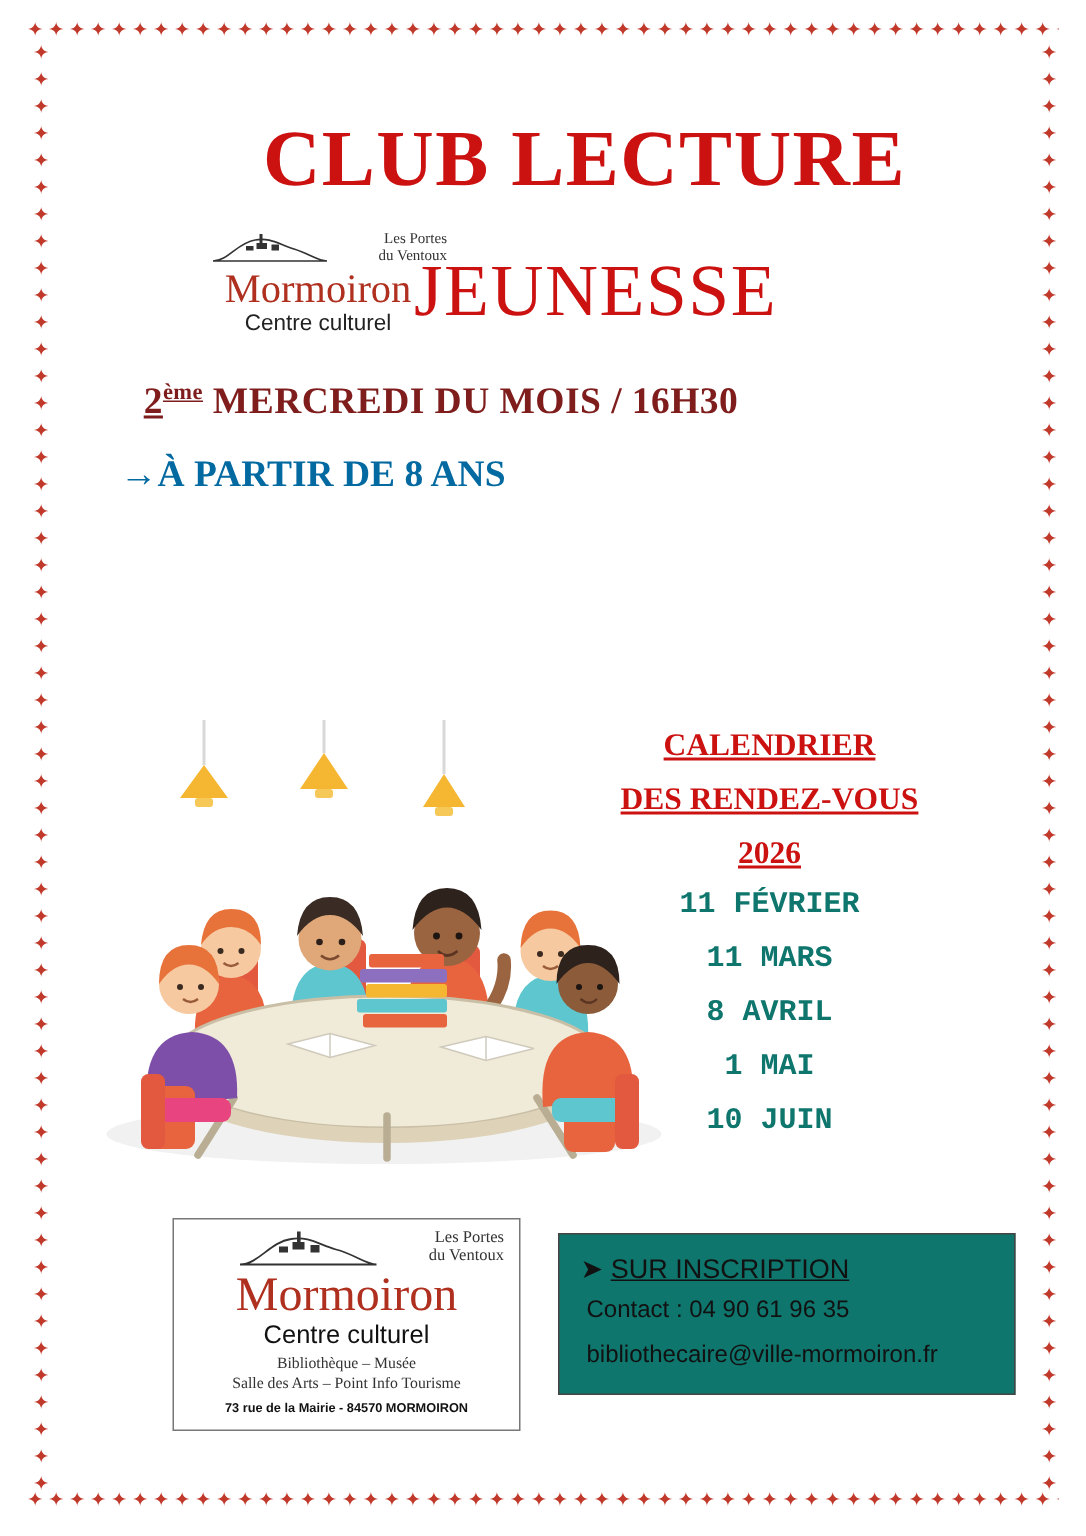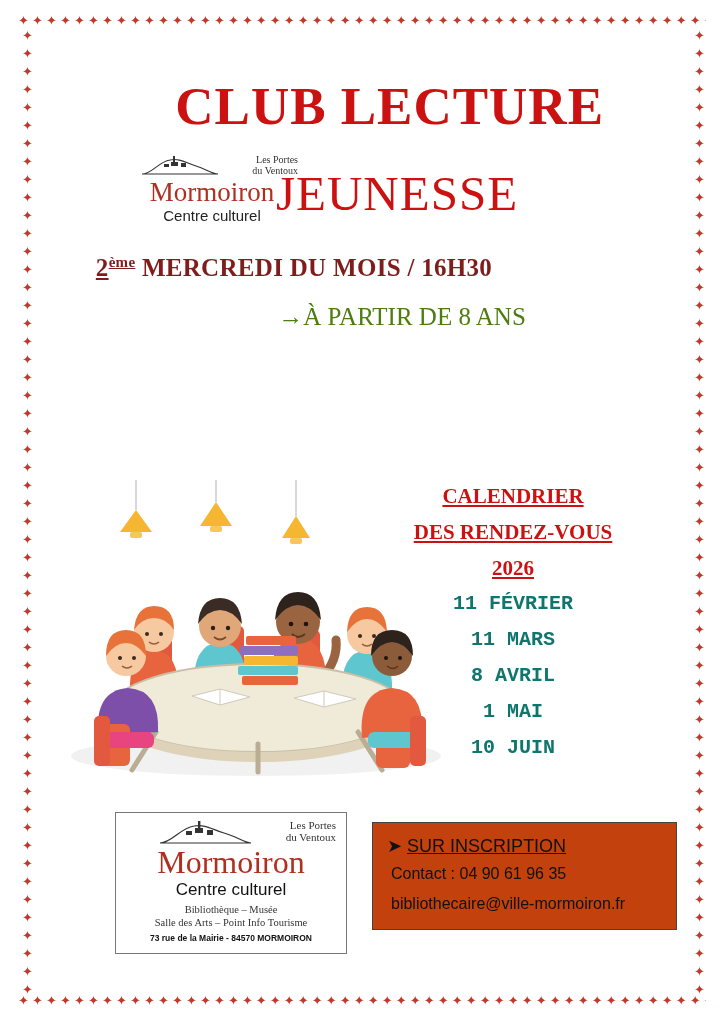--- a/index.html
+++ b/index.html
@@ -143,24 +143,24 @@
     letter-spacing: 0.3px;
   }
   .line-schedule .u { text-decoration: underline; }
   .line-schedule sup { font-size: 15px; }
 
   .line-age {
     position: absolute;
     left: 0;
     top: 303px;
     width: 724px;
-    text-align: center;
-    color: #4d7c0f;
-    font-family: "Liberation Serif", serif;
-    font-weight: normal;
+    text-align: left;
+    color: #0369a1;
+    font-family: "Liberation Serif", serif;
+    font-weight: bold;
     font-size: 25px;
     padding-left: 80px;
     box-sizing: border-box;
   }
 
   .body-text {
     position: absolute;
     left: 0;
     top: 348px;
     width: 724px;
@@ -264,21 +264,21 @@
   }
 
   
   .contact-box {
     position: absolute;
     left: 372px;
     top: 822px;
     width: 305px;
     height: 108px;
     border: 1px solid #444444;
-    background: #c2410c;
+    background: #0f766e;
     box-sizing: border-box;
     padding: 10px 0 0 14px;
   }
   .contact-head {
     font-family: "Liberation Sans", sans-serif;
     font-size: 18px;
     color: #111111;
     line-height: 26px;
   }
   .contact-head .u { text-decoration: underline; }

